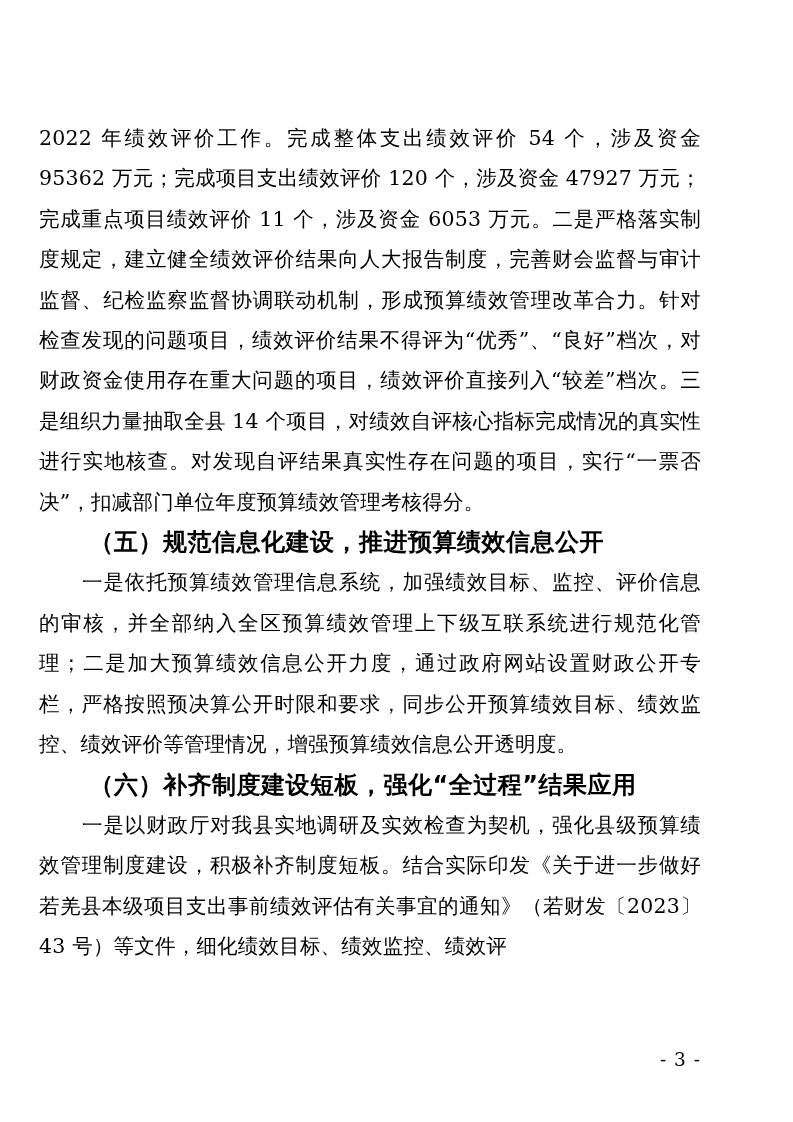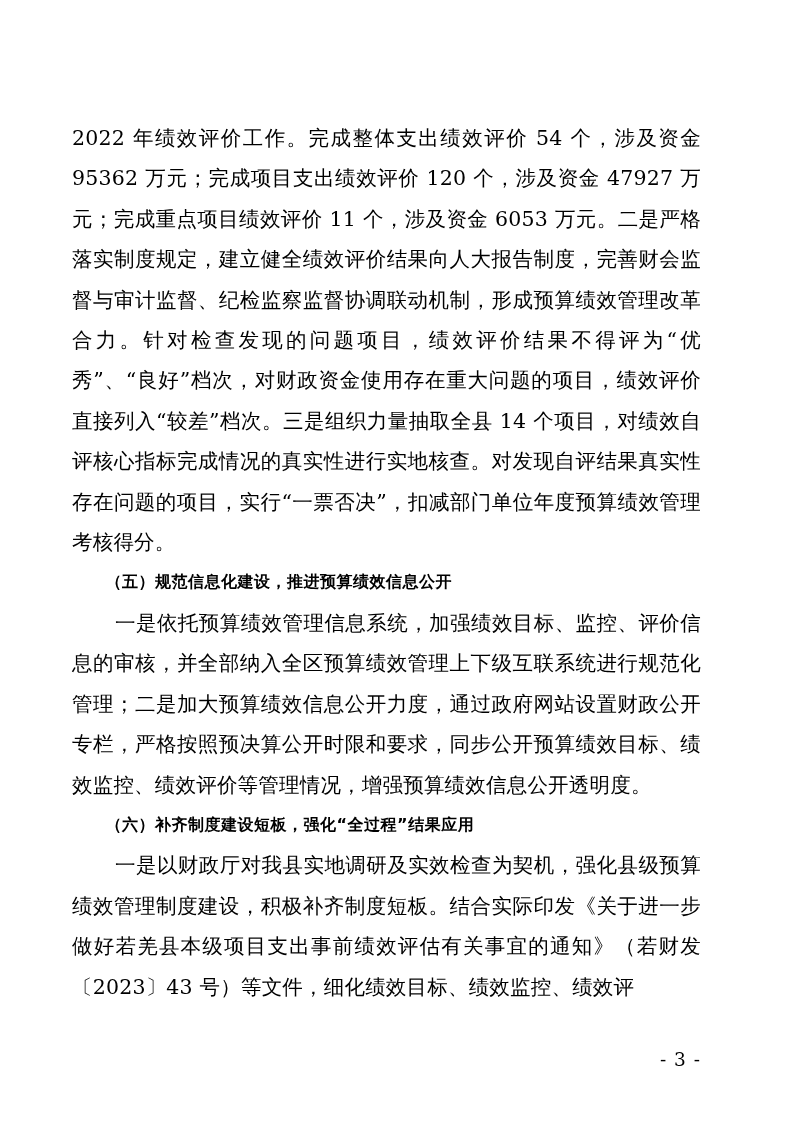--- a/index.html
+++ b/index.html
@@ -12,42 +12,42 @@
     background: #ffffff;
     font-family: "DejaVu Serif", "Liberation Serif", serif;
     color: #000000;
     overflow: hidden;
   }
   .page {
     position: relative;
     width: 793px;
     height: 1122px;
     box-sizing: border-box;
-    padding: 118px 92px 40px 72px;
+    padding: 118px 92px 40px 39px;
   }
   .doc-body {
     font-size: 20.5px;
     line-height: 40.4px;
     text-align: justify;
     text-justify: inter-ideograph;
     letter-spacing: 0.2px;
   }
   .para {
     margin: 0;
     text-indent: 0;
   }
   .para.indent {
     text-indent: 2.1em;
   }
   .para.heading {
     text-indent: 2.1em;
     font-family: "DejaVu Sans", "Liberation Sans", sans-serif;
     font-weight: 700;
     letter-spacing: 0.5px;
-    font-size: 16px;
+    font-size: 24px;
   }
   .page-number {
     position: absolute;
     left: 0;
     right: 92px;
     bottom: 52px;
     text-align: right;
     font-size: 18.5px;
     font-family: "DejaVu Serif", "Liberation Serif", serif;
     letter-spacing: 1px;

